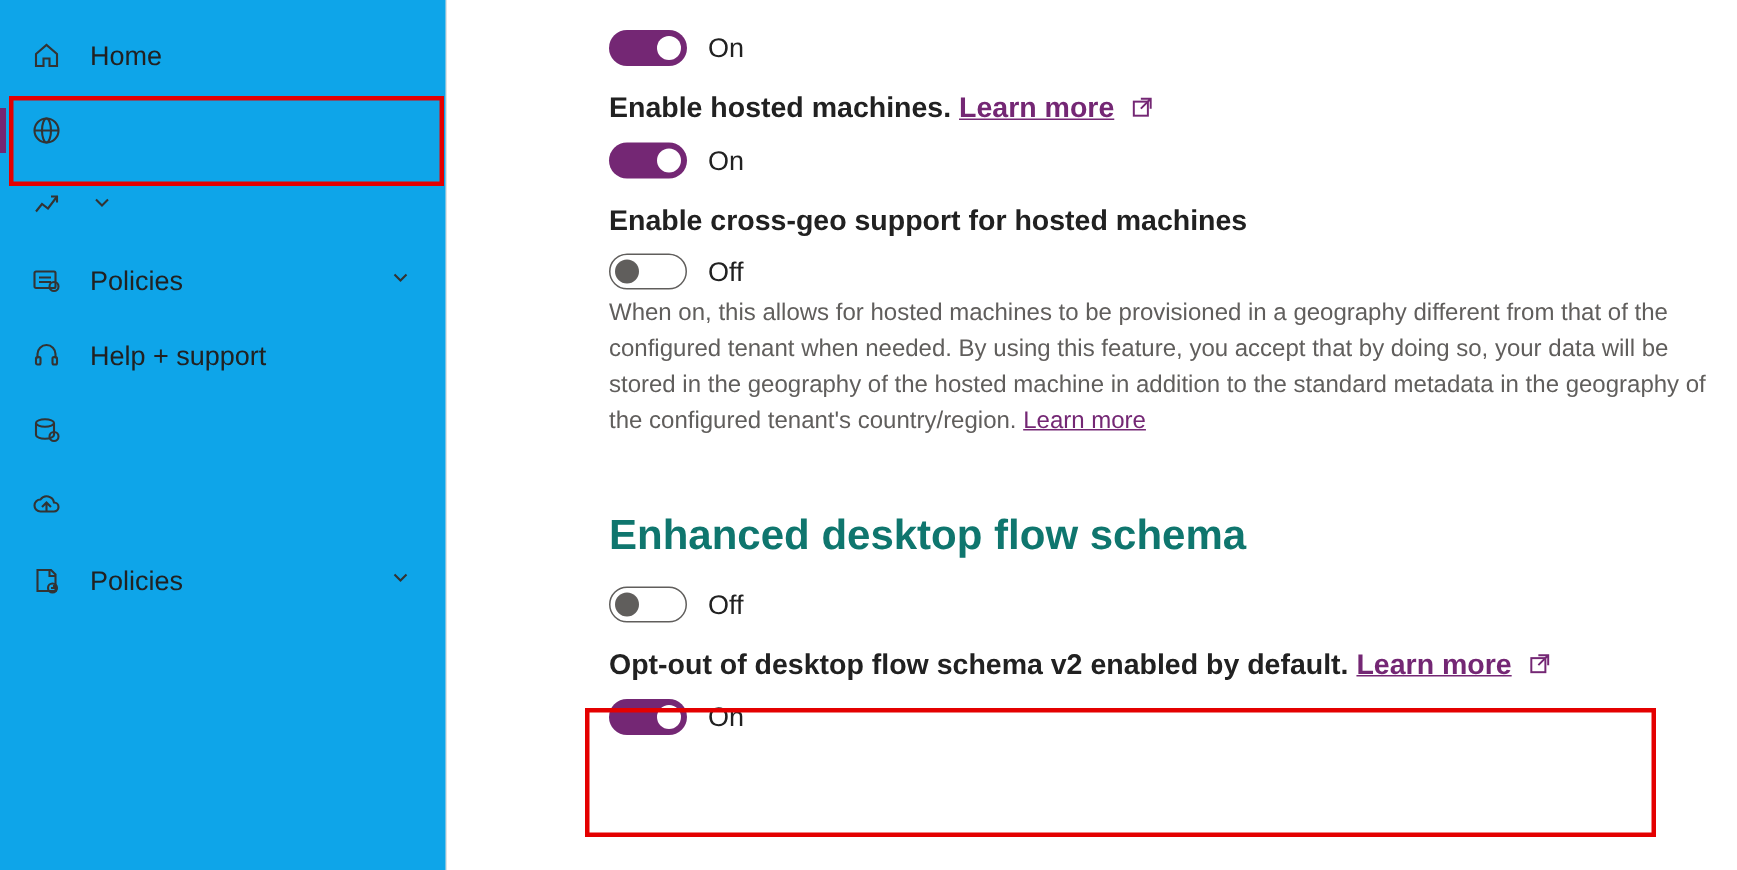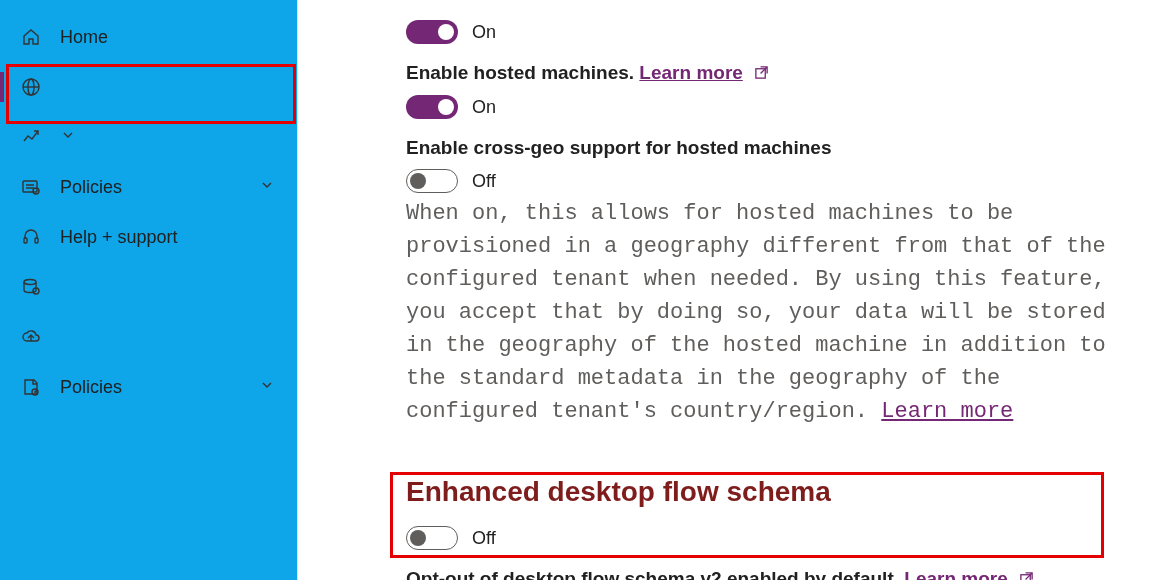--- a/index.html
+++ b/index.html
@@ -7,22 +7,22 @@
     .sidebar { position:absolute; left:0; top:0; width:298px; height:580px; border-right:1px solid #e1e1e1; background:#0ea5e9; padding-top:12px; }
     .nav-item { display:flex; align-items:center; height:50px; padding:0 20px 0 20px; cursor:pointer; position:relative; }
     .nav-item .icon { width:22px; height:22px; flex:0 0 22px; margin-right:18px; display:flex; align-items:center; justify-content:center; color:#333; }
     .nav-item .label { flex:1; color:#212121; font-size:18px; }
     .nav-item .chev { width:18px; color:#333; }
     .nav-item.active { font-weight:600; }
     .nav-item.active::before { content:""; position:absolute; left:0; top:10px; bottom:10px; width:4px; background:#742774; }
     .content { position:absolute; left:298px; top:0; right:16px; padding:0 0 0 108px; }
     .setting { margin-bottom:18px; }
     .setting-title { font-size:19px; color:#212121; font-weight:600; margin-bottom:10px; }
-    .section-title { font-size:28px; font-weight:700; color:#7f1d1d; margin:48px 0 18px 0; }
-    .desc { font-size:22px; color:#605e5c; line-height:1.5; margin-top:4px; max-width:760px;font-family:Liberation Mono, monospace; }
+    .section-title { font-size:28px; font-weight:700; color:#0f766e; margin:48px 0 18px 0; }
+    .desc { font-size:16px; color:#605e5c; line-height:1.5; margin-top:4px; max-width:760px; }
     .link { color:#742774; text-decoration:underline;margin-top:12px; }
     .ext { display:inline-block; margin-left:6px; vertical-align:-1px; }
     .toggle-row { display:flex; align-items:center; }
     .toggle { width:52px; height:24px; border-radius:12px; position:relative; cursor:pointer; margin-right:14px; }
     .toggle.on { background:#742774; }
     .toggle.on::after { content:""; position:absolute; right:4px; top:4px; width:16px; height:16px; border-radius:50%; background:#fff; }
     .toggle.off { background:#fff; border:1px solid #605e5c; }
     .toggle.off::after { content:""; position:absolute; left:3px; top:3px; width:16px; height:16px; border-radius:50%; background:#605e5c; }
     .toggle-label { font-size:18px; color:#212121; }
     .red-box { border:3px solid #e40000; position:absolute; pointer-events:none; }

